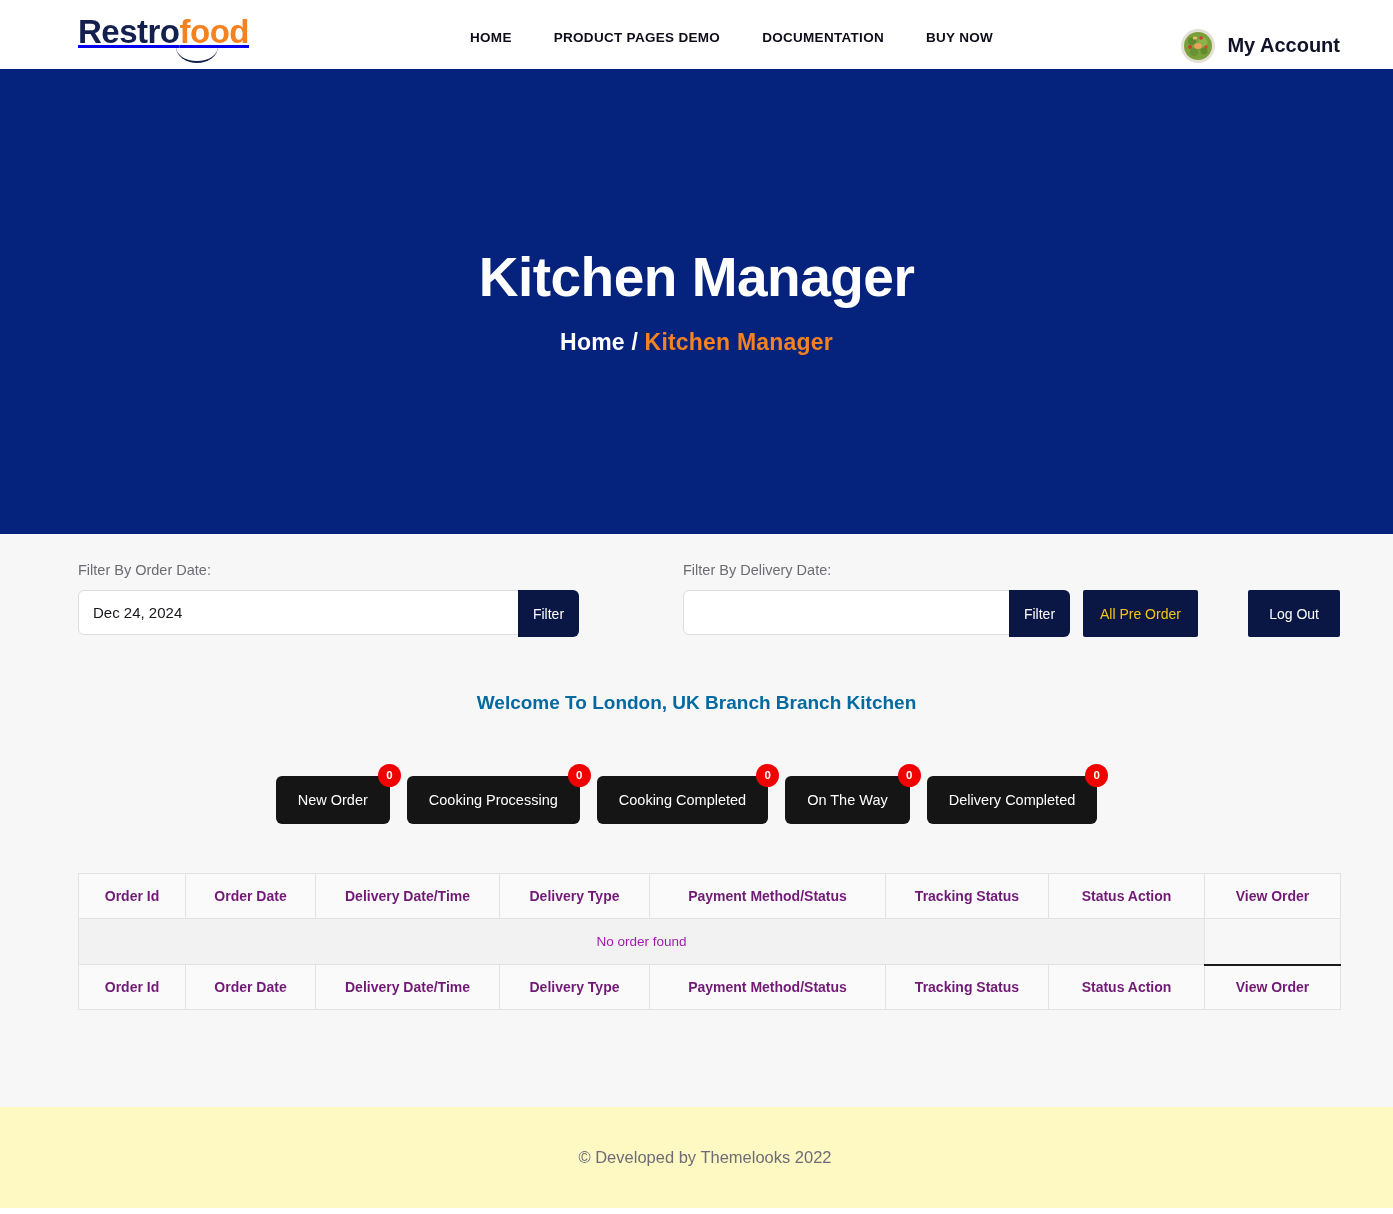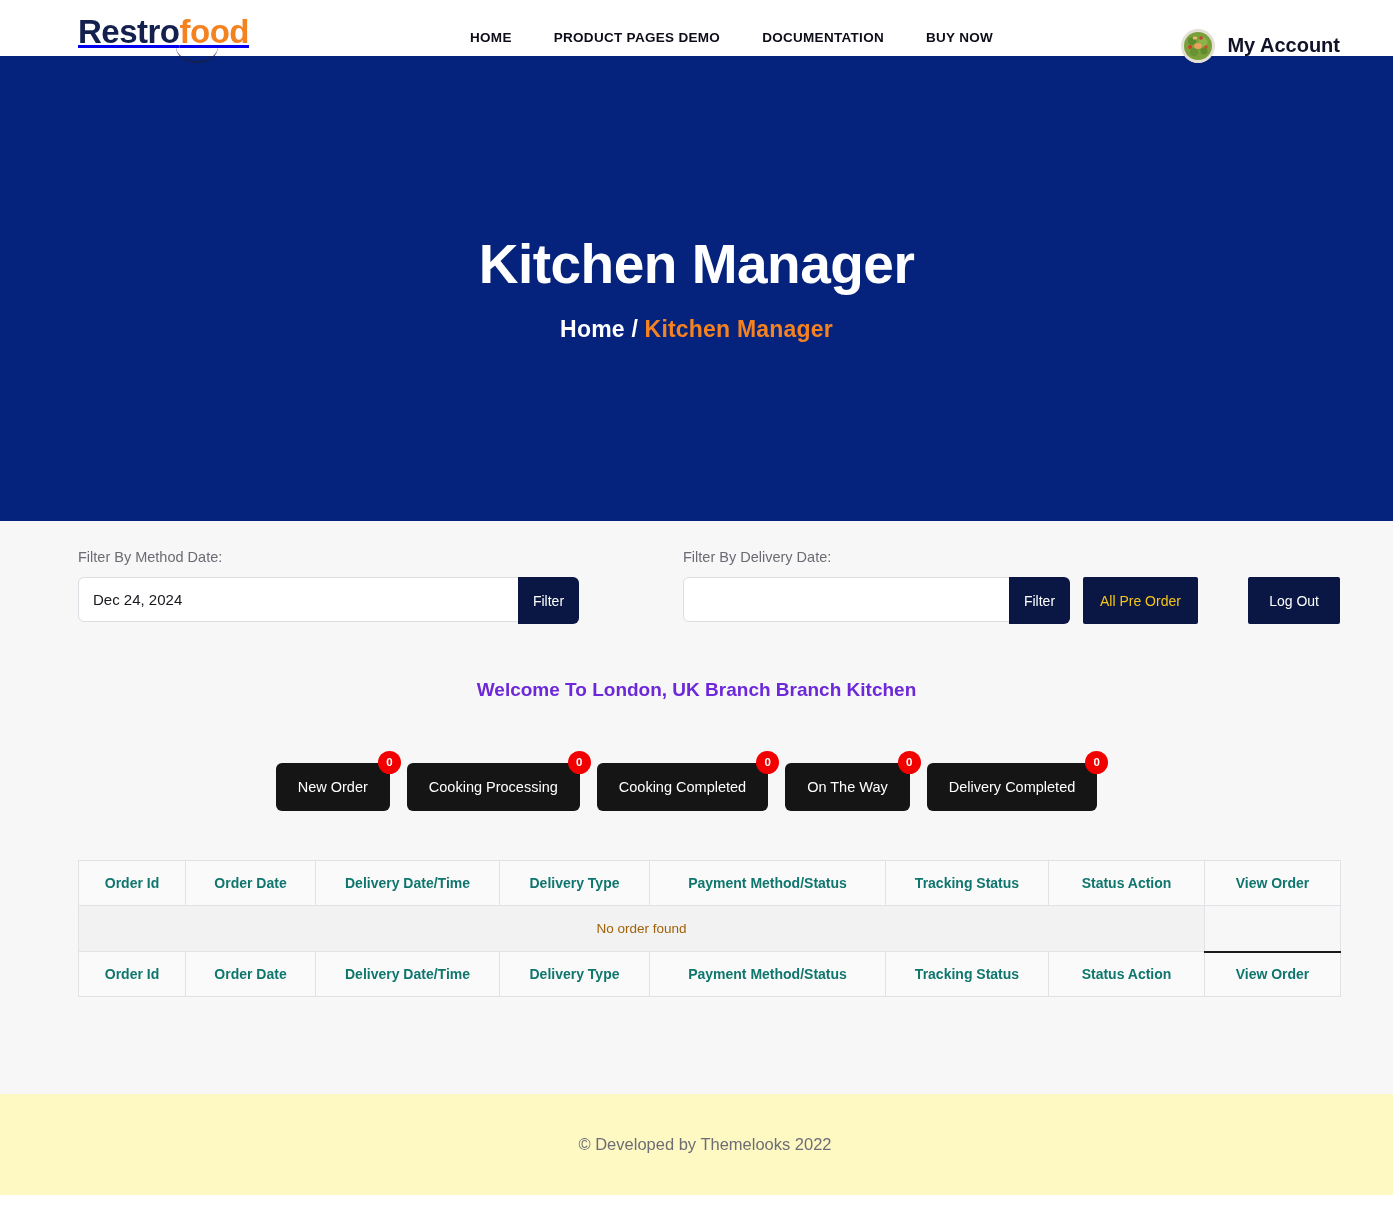--- a/index.html
+++ b/index.html
@@ -6,21 +6,21 @@
   html, body {
     width: 1393px;
     height: 1214px;
     font-family: "Liberation Sans", sans-serif;
     background: #ffffff;
     overflow: hidden;
   }
 
   
   .topbar {
-    height: 56px;
+    height: 69px;
     background: #ffffff;
     display: flex;
     align-items: center;
     position: relative;
   }
   .logo {
     position: absolute;
     left: 78px;
     top: 14px;
     width: 170px;
@@ -176,21 +176,21 @@
   }
   .filter-group.delivery { margin-left: 104px; }
 
   .welcome {
     text-align: center;
     margin-top: 55px;
   }
   .welcome-line1 {
     font-size: 19px;
     font-weight: bold;
-    color: #6d28d9;
+    color: #0369a1;
   }
   .welcome-line2 {
     font-size: 19px;
     font-weight: bold;
     color: #131318;
   }
 
   
   .status-row {
     display: flex;
@@ -239,28 +239,28 @@
     border-collapse: collapse;
     table-layout: fixed;
   }
   table th, table td {
     border: 1px solid #e2e2e6;
     text-align: center;
     font-size: 14px;
   }
   table th {
     background: #fafafa;
-    color: #0f766e;
+    color: #701a75;
     font-weight: bold;
     height: 45px;
     padding: 0 4px;
   }
   .empty-cell {
     background: #f2f2f2;
-    color: #a16207;
+    color: #a21caf;
     height: 46px;
     font-size: 13.5px;
     font-weight: normal;
   }
   .empty-side {
     background: #f7f7f8;
     border-left: 1px solid #e2e2e6;
     border-top: 1px solid #e2e2e6;
     border-bottom: none;
     border-right: 1px solid #e2e2e6;
@@ -335,21 +335,21 @@
     <a href="#" style="color:#fff;text-decoration:none">Home</a>
     <span class="sep">/</span>
     <span class="current">Kitchen Manager</span>
   </div>
 </div>
 
 <div class="content">
 
   <div class="filters">
     <div class="filter-group">
-      <span class="filter-label">Filter By Method Date:</span>
+      <span class="filter-label">Filter By Order Date:</span>
       <div class="input-row">
         <input class="date-input order" type="text" value="Dec 24, 2024" style="">
         <button class="btn btn-filter">Filter</button>
       </div>
     </div>
 
     <div class="filter-group delivery">
       <span class="filter-label">Filter By Delivery Date:</span>
       <div class="input-row">
         <input class="date-input delivery" type="text" value="" style="">

